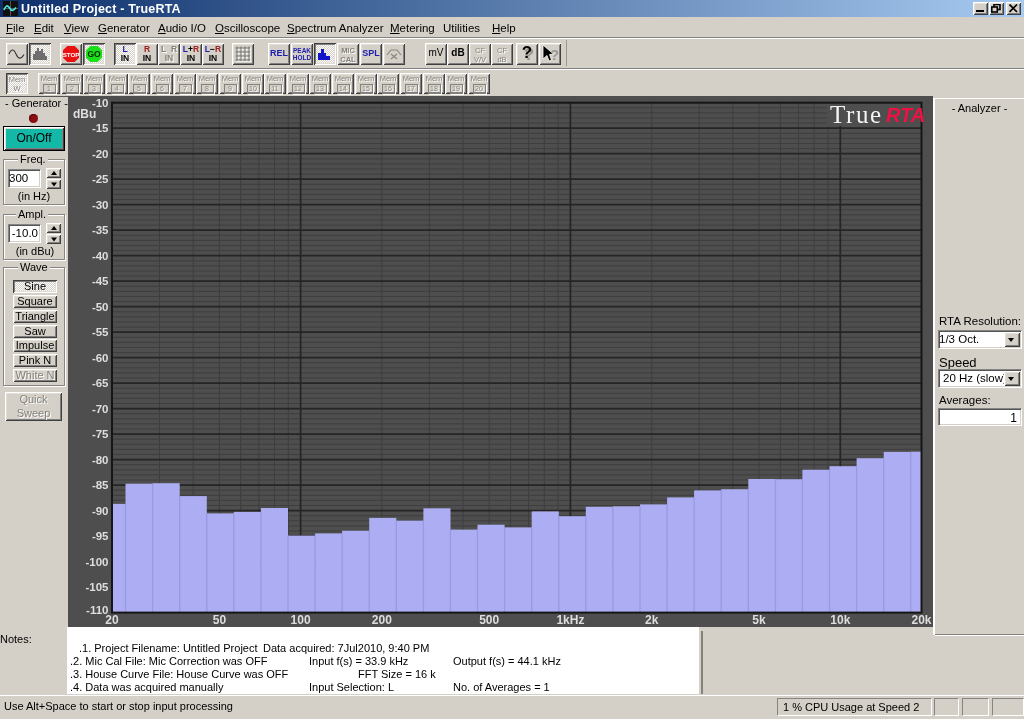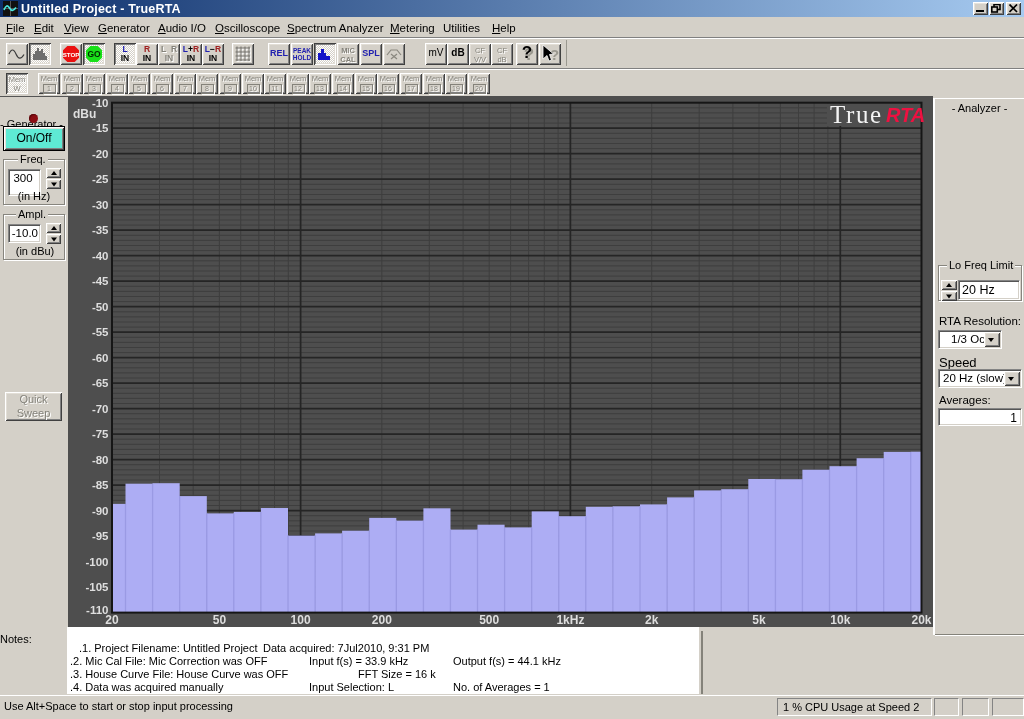--- a/index.html
+++ b/index.html
@@ -184,46 +184,56 @@
     <div class="btn mbt" style="left:445px;padding-top:2px">
       <div class="emb" style="font-size:7.5px;line-height:1">Mem</div>
       <div class="emb" style="font-size:7px;line-height:1.15;margin:1px auto 0;width:13px;border:1px solid #84827a;box-shadow:1px 1px 0 #fff">19</div>
     </div>
     <div class="btn mbt" style="left:468px;padding-top:2px">
       <div class="emb" style="font-size:7.5px;line-height:1">Mem</div>
       <div class="emb" style="font-size:7px;line-height:1.15;margin:1px auto 0;width:13px;border:1px solid #84827a;box-shadow:1px 1px 0 #fff">20</div>
     </div>
   </div>
 <div class="abs" style="left:0;top:96px;width:68px;height:599px;background:#d4d0c8;border-top:1px solid #555">
-    <div class="abs" style="left:0;top:21px;width:68px;text-align:left;font-size:11px">- Generator -</div>
+    <div class="abs" style="left:0;top:0;width:68px;text-align:right;font-size:11px">- Generator -</div>
     <div class="abs" style="left:29px;top:17px;width:9px;height:9px;border-radius:50%;background:#8c0e14;box-shadow:inset 1px 1px 1px #5a080c"></div>
-    <div class="abs" style="left:3px;top:29px;width:62px;height:25px;border:1px solid #000;background:#5eead4">
+    <div class="abs" style="left:3px;top:29px;width:62px;height:25px;border:1px solid #000;background:#14b8a6">
       <div style="width:100%;height:100%;box-shadow:inset 1px 1px 0 #fff,inset -1px -1px 0 #404040,inset 2px 2px 0 #e2ded6,inset -2px -2px 0 #808080;font-size:12px;text-align:center;line-height:23px">On/Off</div>
     </div>
     <div class="gb" style="left:3px;top:62px;width:62px;height:46px">
       <em style="left:14px">Freq.</em>
-<div class="inp" style="left:4px;top:9px;width:33px;height:27px;text-align:center;padding:2px 3px 0 0;font-size:11.5px">300</div>
+<div class="inp" style="left:4px;top:9px;width:33px;height:19px;text-align:left;padding:2px 3px 0 0;font-size:11.5px">300</div>
 <div class="spin" style="left:42px;top:8px;width:15px;height:10px">
         <b class="tri-u" style="border-bottom-color:#000;border-width:3px 3px 4px"></b>
       </div>
 <div class="spin" style="left:42px;top:19px;width:15px;height:10px">
         <b class="tri-d" style="border-top-color:#000;border-width:4px 3px 3px"></b>
       </div>
 <div class="abs" style="left:0;top:30px;width:60px;text-align:center;font-size:11px">(in Hz)</div>
     </div>
     <div class="gb" style="left:3px;top:117px;width:62px;height:46px">
       <em style="left:12px">Ampl.</em>
 <div class="inp" style="left:4px;top:9px;width:33px;height:19px;text-align:right;padding:2px 2px 0 0;font-size:11.5px">-10.0</div>
 <div class="spin" style="left:42px;top:8px;width:15px;height:10px">
         <b class="tri-u" style="border-bottom-color:#000;border-width:3px 3px 4px"></b>
       </div>
 <div class="spin" style="left:42px;top:19px;width:15px;height:10px">
         <b class="tri-d" style="border-top-color:#000;border-width:4px 3px 3px"></b>
       </div>
 <div class="abs" style="left:0;top:30px;width:62px;text-align:center;font-size:11px">(in dBu)</div>
+    </div>
+    <div class="gb" style="left:3px;top:170px;width:62px;height:119px">
+      <em style="left:14px">Wave</em>
+      <div class="btn dn" style="left:9px;top:12px;width:44px;height:13px;font-size:11px;line-height:12px">Sine</div>
+      <div class="btn" style="left:9px;top:27px;width:44px;height:13px;font-size:11px;line-height:12px">Square</div>
+      <div class="btn" style="left:9px;top:42px;width:44px;height:13px;font-size:11px;line-height:12px">Triangle</div>
+      <div class="btn" style="left:9px;top:57px;width:44px;height:13px;font-size:11px;line-height:12px">Saw</div>
+      <div class="btn" style="left:9px;top:71px;width:44px;height:13px;font-size:11px;line-height:12px">Impulse</div>
+      <div class="btn" style="left:9px;top:86px;width:44px;height:13px;font-size:11px;line-height:12px">Pink N</div>
+      <div class="btn dis" style="left:9px;top:101px;width:44px;height:13px;font-size:11px;line-height:12px">White N</div>
     </div>
     <div class="btn dis" style="left:5px;top:295px;width:57px;height:29px;font-size:11px;line-height:1.25;padding-top:1px">Quick<br>Sweep</div>
     <div class="abs" style="left:0;top:536px;width:64px;font-size:11px">Notes:</div>
   </div>
 <div class="abs" style="left:68px;top:96px;width:865px;height:531px;background:#4e4e4e"><div style="height:1px"></div><svg width="865" height="530" viewBox="0 0 865 530">
       <rect x="0" y="0" width="865" height="530" fill="#4e4e4e"></rect>
       <path d="M44.0 10.8H853.5 M44.0 15.9H853.5 M44.0 21.0H853.5 M44.0 26.1H853.5 M44.0 36.3H853.5 M44.0 41.4H853.5 M44.0 46.5H853.5 M44.0 51.6H853.5 M44.0 61.8H853.5 M44.0 66.9H853.5 M44.0 72.0H853.5 M44.0 77.1H853.5 M44.0 87.3H853.5 M44.0 92.4H853.5 M44.0 97.5H853.5 M44.0 102.6H853.5 M44.0 112.8H853.5 M44.0 117.9H853.5 M44.0 123.0H853.5 M44.0 128.1H853.5 M44.0 138.3H853.5 M44.0 143.4H853.5 M44.0 148.5H853.5 M44.0 153.6H853.5 M44.0 163.8H853.5 M44.0 168.9H853.5 M44.0 174.0H853.5 M44.0 179.1H853.5 M44.0 189.3H853.5 M44.0 194.4H853.5 M44.0 199.5H853.5 M44.0 204.6H853.5 M44.0 214.8H853.5 M44.0 219.9H853.5 M44.0 225.0H853.5 M44.0 230.1H853.5 M44.0 240.3H853.5 M44.0 245.4H853.5 M44.0 250.5H853.5 M44.0 255.6H853.5 M44.0 265.7H853.5 M44.0 270.8H853.5 M44.0 275.9H853.5 M44.0 281.0H853.5 M44.0 291.2H853.5 M44.0 296.3H853.5 M44.0 301.4H853.5 M44.0 306.5H853.5 M44.0 316.7H853.5 M44.0 321.8H853.5 M44.0 326.9H853.5 M44.0 332.0H853.5 M44.0 342.2H853.5 M44.0 347.3H853.5 M44.0 352.4H853.5 M44.0 357.5H853.5 M44.0 367.7H853.5 M44.0 372.8H853.5 M44.0 377.9H853.5 M44.0 383.0H853.5 M44.0 393.2H853.5 M44.0 398.3H853.5 M44.0 403.4H853.5 M44.0 408.5H853.5 M44.0 418.7H853.5 M44.0 423.8H853.5 M44.0 428.9H853.5 M44.0 434.0H853.5 M44.0 444.2H853.5 M44.0 449.3H853.5 M44.0 454.4H853.5 M44.0 459.5H853.5 M44.0 469.7H853.5 M44.0 474.8H853.5 M44.0 479.9H853.5 M44.0 485.0H853.5 M44.0 495.2H853.5 M44.0 500.3H853.5 M44.0 505.4H853.5 M44.0 510.5H853.5" stroke="#3e3e3e" stroke-width="1" fill="none"></path>
       <path d="M91.5 5.7V515.6 M125.2 5.7V515.6 M151.4 5.7V515.6 M172.7 5.7V515.6 M190.8 5.7V515.6 M206.5 5.7V515.6 M220.3 5.7V515.6 M313.8 5.7V515.6 M361.3 5.7V515.6 M395.1 5.7V515.6 M421.2 5.7V515.6 M442.6 5.7V515.6 M460.6 5.7V515.6 M476.3 5.7V515.6 M490.1 5.7V515.6 M583.7 5.7V515.6 M631.2 5.7V515.6 M664.9 5.7V515.6 M691.0 5.7V515.6 M712.4 5.7V515.6 M730.5 5.7V515.6 M746.1 5.7V515.6 M759.9 5.7V515.6" stroke="#3e3e3e" stroke-width="1" fill="none"></path>
       <path d="M44.0 31.2H853.5 M44.0 56.7H853.5 M44.0 82.2H853.5 M44.0 107.7H853.5 M44.0 133.2H853.5 M44.0 158.7H853.5 M44.0 184.2H853.5 M44.0 209.7H853.5 M44.0 235.2H853.5 M44.0 260.6H853.5 M44.0 286.1H853.5 M44.0 311.6H853.5 M44.0 337.1H853.5 M44.0 362.6H853.5 M44.0 388.1H853.5 M44.0 413.6H853.5 M44.0 439.1H853.5 M44.0 464.6H853.5 M44.0 490.1H853.5" stroke="#252525" stroke-width="1.7" fill="none"></path>
       <path d="M232.6 5.7V515.6 M502.4 5.7V515.6 M772.3 5.7V515.6" stroke="#252525" stroke-width="1.7" fill="none"></path>
@@ -296,46 +306,36 @@
         <text x="691.0" y="527" text-anchor="middle">5k</text>
         <text x="772.3" y="527" text-anchor="middle">10k</text>
         <text x="853.5" y="527" text-anchor="middle">20k</text>
       </g>
       <text x="762" y="25.5" font-family="Liberation Serif, serif" font-size="25" letter-spacing="1.6" fill="#f4f4f4">True</text>
       <text x="818" y="25" font-family="Liberation Sans, sans-serif" font-size="20" font-weight="bold" font-style="italic" fill="#ee1141">RTA</text>
     </svg></div>
 <div class="abs" style="left:933px;top:98px;width:2px;height:537px;background:#fff"></div>
 <div class="abs" style="left:935px;top:98px;width:89px;height:537px;background:#d4d0c8;border-top:1px solid #fff;box-shadow:0 1px 0 #fff;border-bottom:1px solid #84827a">
     <div class="abs" style="left:0;top:3px;width:89px;text-align:center;font-size:11px">- Analyzer -</div>
-    <div class="gb" style="left:3px;top:166px;width:84px;height:36px">
-      <em style="left:8px">Lo Freq Limit</em>
-<div class="spin" style="left:2px;top:14px;width:16px;height:10px">
-        <b class="tri-u" style="border-bottom-color:#000;border-width:3px 3.5px 4px"></b>
-      </div>
-<div class="spin" style="left:2px;top:25px;width:16px;height:10px">
-        <b class="tri-d" style="border-top-color:#000;border-width:4px 3.5px 3px"></b>
-      </div>
-<div class="inp" style="left:19px;top:14px;width:62px;height:20px;padding:2px 0 0 3px;font-size:12.5px">20 Hz</div>
-    </div>
     <div class="abs" style="left:4px;top:216px;font-size:11.5px">RTA Resolution:</div>
-    <div class="inp" style="left:3px;top:231px;width:64px;height:19px;padding:2px 0 0 12px;font-size:11.5px">1/3 Oct.
+    <div class="inp" style="left:3px;top:231px;width:84px;height:19px;padding:2px 0 0 0;font-size:11.5px">1/3 Oct.
 <div class="spin" style="position:absolute;right:1px;top:1px;width:16px;height:15px">
         <b style="position:absolute;left:4px;top:6px;width:0;height:0;border:3.5px solid transparent;border-top:4px solid #000"></b>
       </div></div>
     <div class="abs" style="left:4px;top:256px;font-size:13px">Speed Tradeoff:</div>
     <div class="inp" style="left:3px;top:270px;width:84px;height:19px;padding:2px 0 0 4px;font-size:11.5px">20 Hz (slow)
 <div class="spin" style="position:absolute;right:1px;top:1px;width:16px;height:15px">
         <b style="position:absolute;left:4px;top:6px;width:0;height:0;border:3.5px solid transparent;border-top:4px solid #000"></b>
       </div></div>
     <div class="abs" style="left:4px;top:295px;font-size:11.5px">Averages:</div>
     <div class="inp" style="left:3px;top:309px;width:84px;height:18px;padding:2px 4px 0 0;font-size:12px;text-align:right">1</div>
   </div>
 <div class="abs" style="left:67px;top:627px;width:632px;height:67px;background:#fff;font-size:11px;color:#000">
     <div class="abs" style="left:12px;top:15px;white-space:nowrap">.1. Project Filename: Untitled Project</div>
-    <div class="abs" style="left:196px;top:15px;white-space:nowrap">Data acquired: 7Jul2010, 9:31 PM</div>
+    <div class="abs" style="left:196px;top:15px;white-space:nowrap">Data acquired: 7Jul2010, 9:40 PM</div>
     <div class="abs" style="left:3px;top:28px;white-space:nowrap">.2. Mic Cal File: Mic Correction was OFF</div>
     <div class="abs" style="left:242px;top:28px;white-space:nowrap">Input f(s) = 33.9 kHz</div>
     <div class="abs" style="left:386px;top:28px;white-space:nowrap">Output f(s) = 44.1 kHz</div>
     <div class="abs" style="left:3px;top:41px;white-space:nowrap">.3. House Curve File: House Curve was OFF</div>
     <div class="abs" style="left:291px;top:41px;white-space:nowrap">FFT Size = 16 k</div>
     <div class="abs" style="left:3px;top:54px;white-space:nowrap">.4. Data was acquired manually</div>
     <div class="abs" style="left:242px;top:54px;white-space:nowrap">Input Selection: L</div>
     <div class="abs" style="left:386px;top:54px;white-space:nowrap">No. of Averages = 1</div>
   </div>
 <div class="abs" style="left:701px;top:631px;width:2px;height:63px;background:#84827a"></div>

